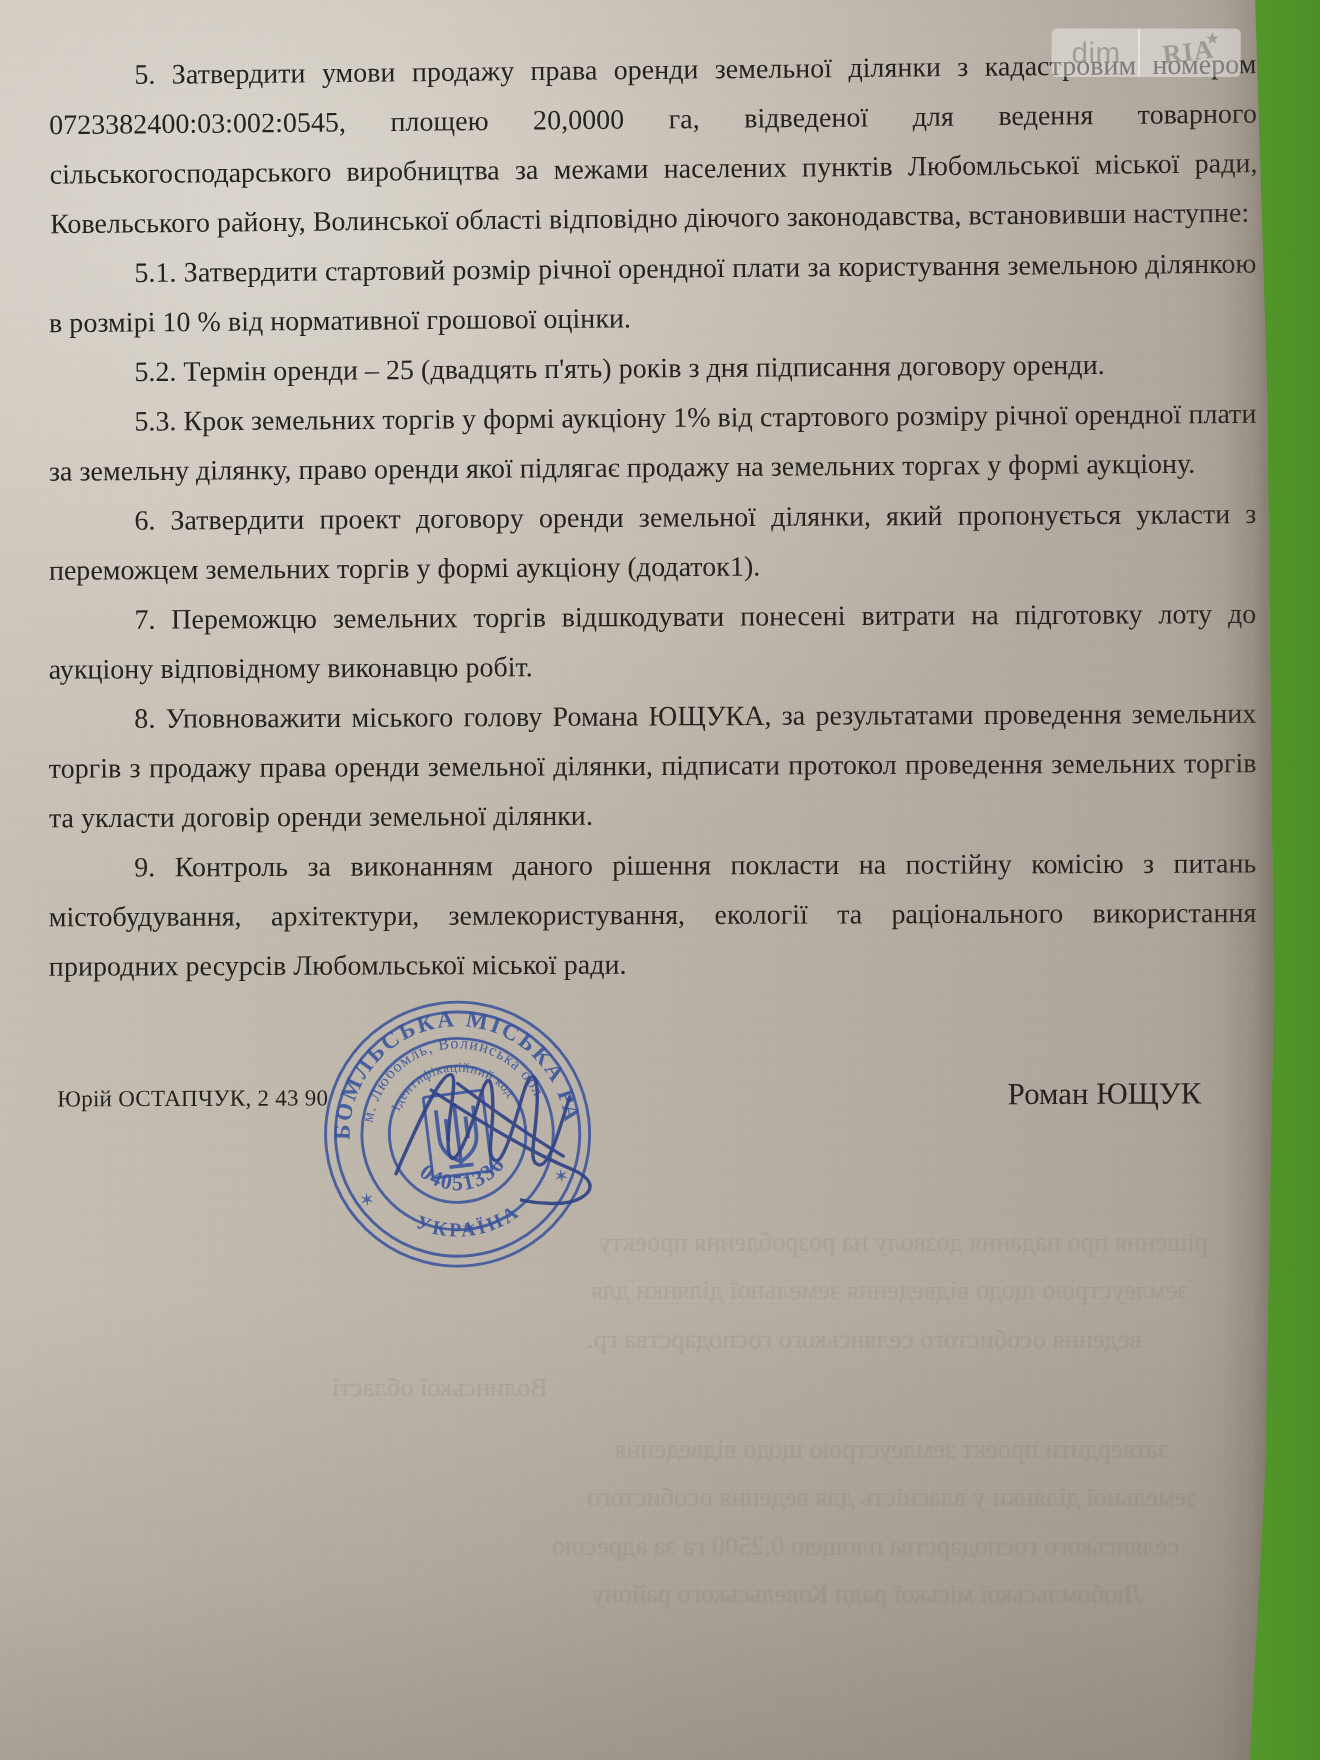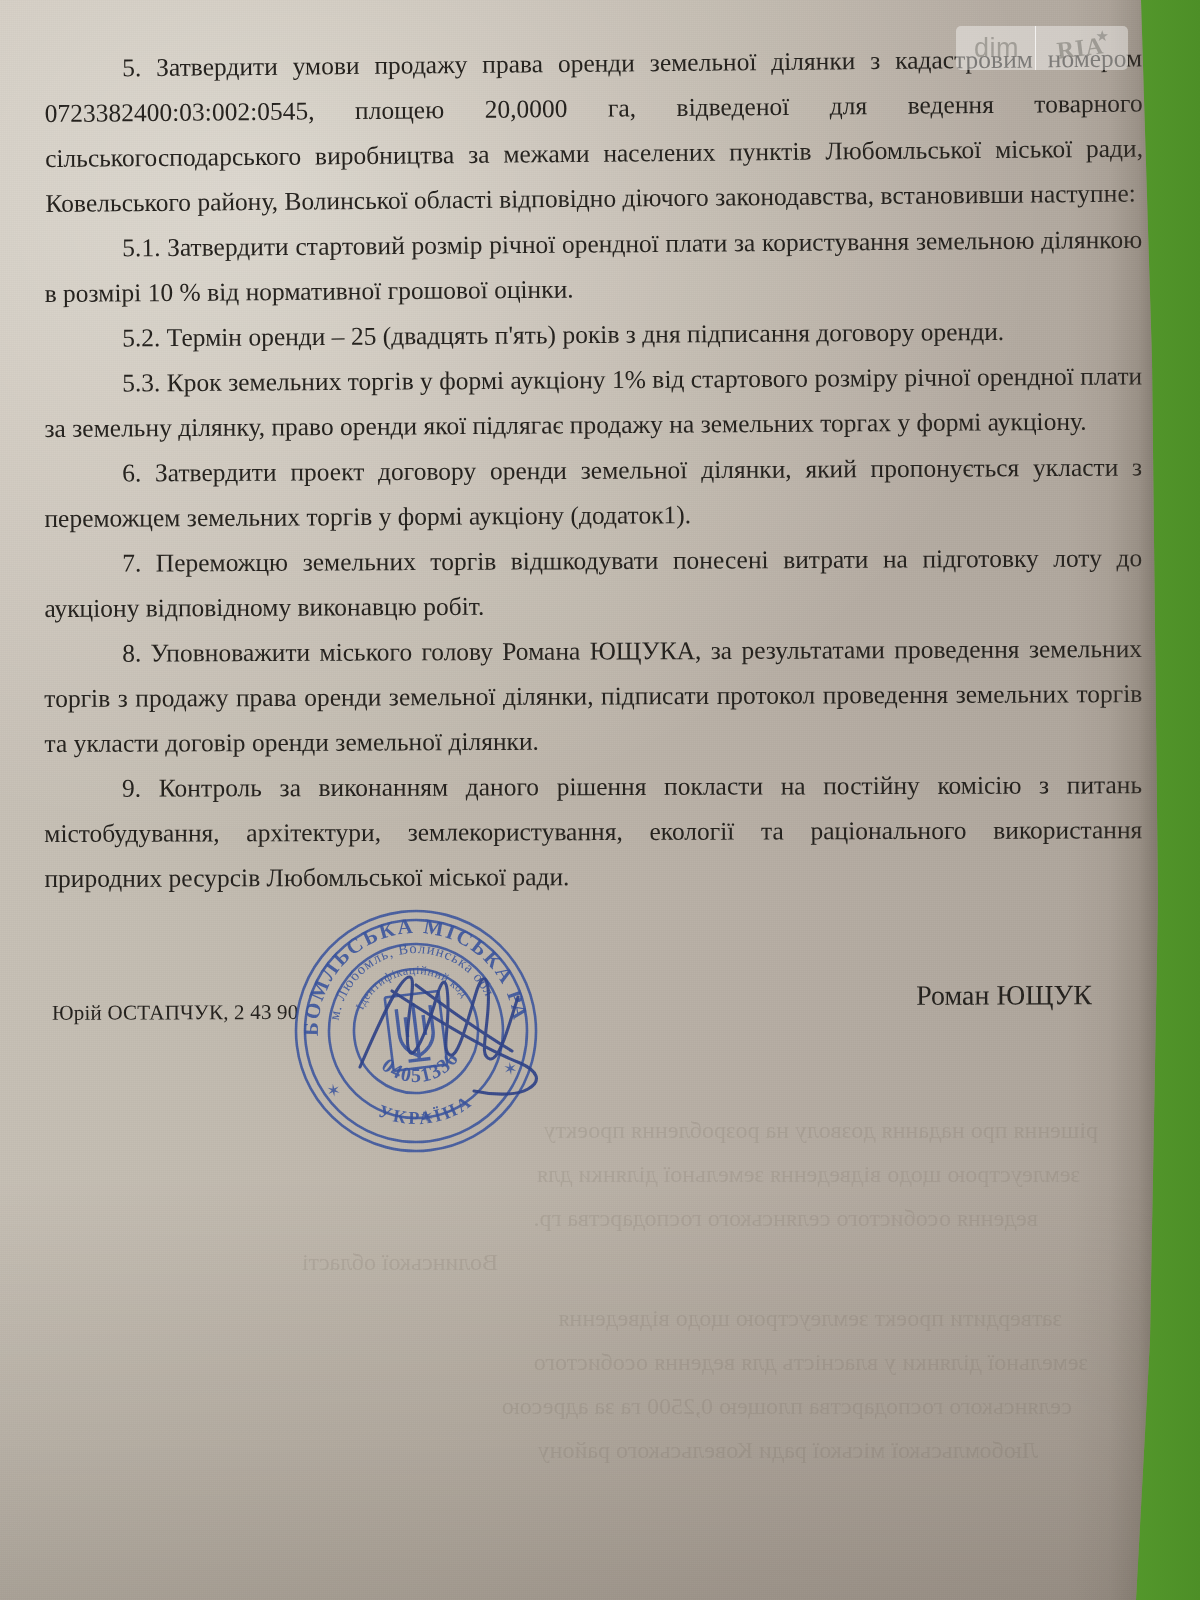--- a/index.html
+++ b/index.html
@@ -125,21 +125,21 @@
     line-height: 34px;
   }
   .sign-name {
     font-size: 28px;
     line-height: 34px;
     white-space: nowrap;
   }
   .sign-contact {
     font-size: 21px;
     line-height: 30px;
-    margin-top: 16px;
+    margin-top: 2px;
     letter-spacing: 0.2px;
   }
 
   
   .seal {
     position: absolute;
     left: 293px;
     top: 908px;
     width: 246px;
     height: 246px;

